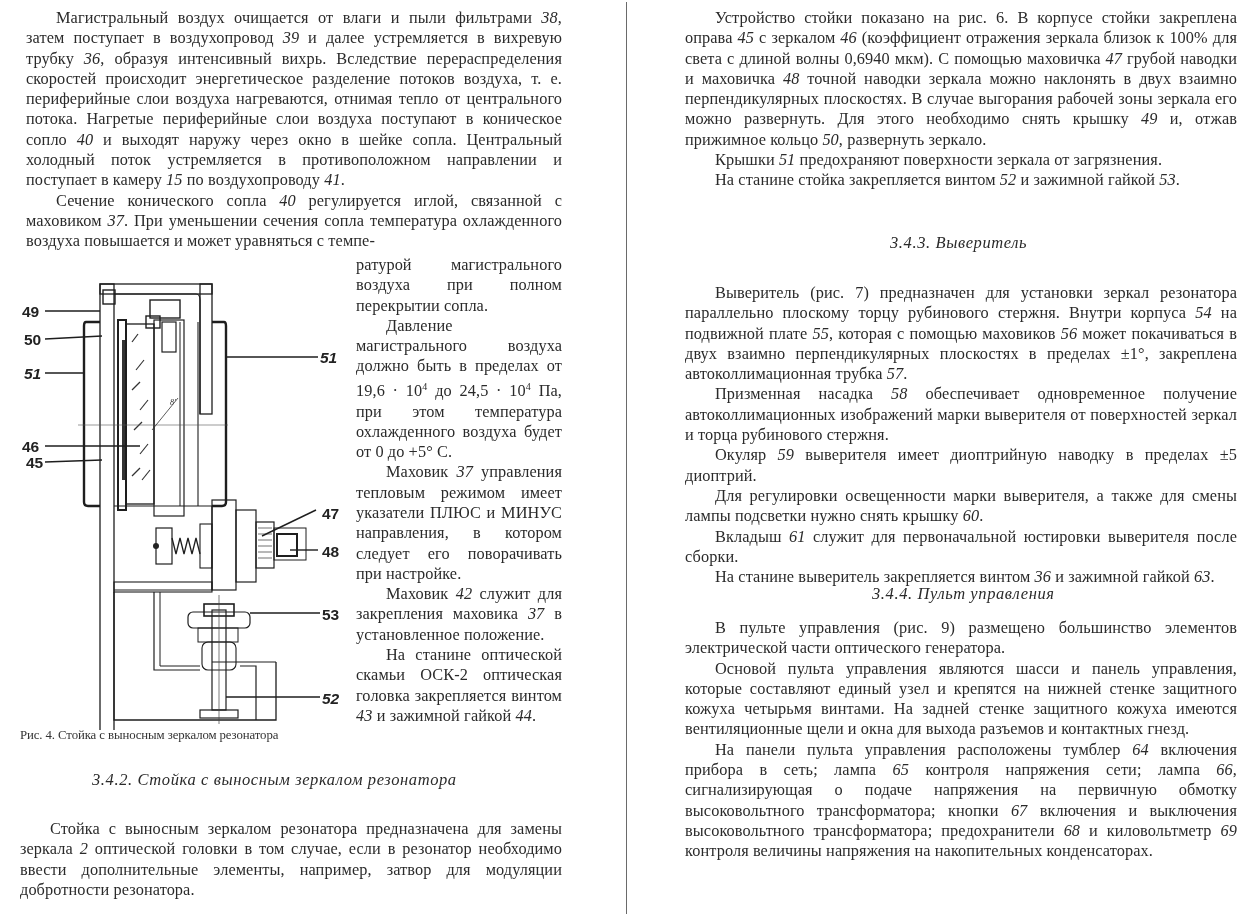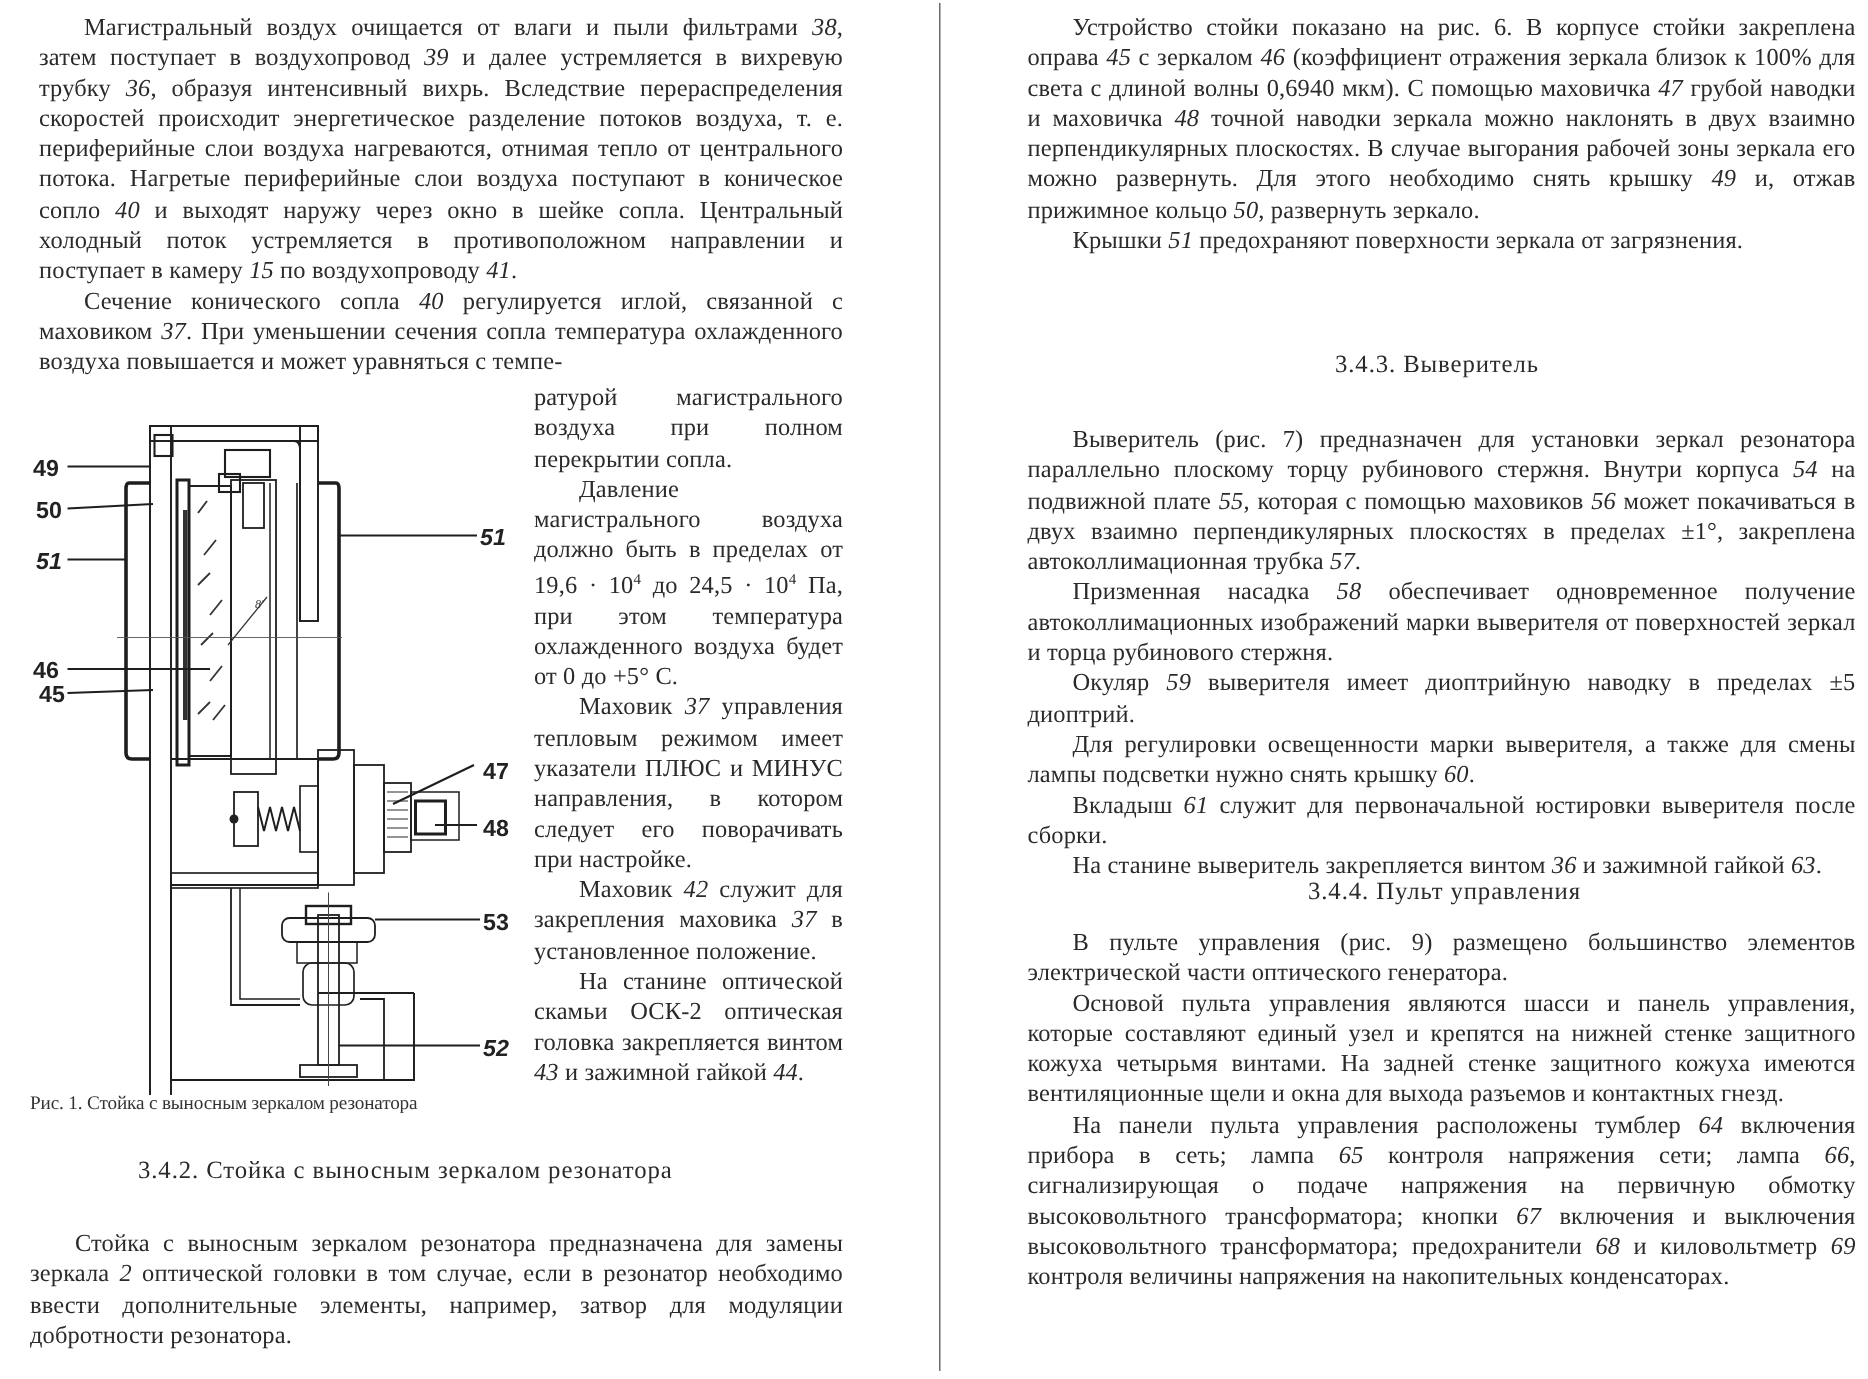--- a/index.html
+++ b/index.html
@@ -7,21 +7,21 @@
          font-family:"Liberation Serif","DejaVu Serif",serif; color:#2a2a2a; }
   .page { position:absolute; top:0; height:919px; }
   #page-left { left:0; width:627px;border-radius:15px; }
   #page-right { left:628px; width:617px; }
   .gutter { position:absolute; left:626px; top:2px; width:1.4px; height:912px; background:#6a6a6a; }
   .text { font-size:16.3px; line-height:20.3px; text-align:justify; letter-spacing:0.1px; }
   .text p { margin:0; text-indent:30px; }
   .text p.cont { text-indent:0; }
   .num { font-style:italic; }
   .blk { position:absolute; }
-  .heading { position:absolute; font-size:16.5px; letter-spacing:0.6px; white-space:nowrap; }
+  .heading { position:absolute; font-style:italic; font-size:16.5px; letter-spacing:0.6px; white-space:nowrap; }
   .caption { position:absolute; font-size:12.8px; white-space:nowrap; letter-spacing:-0.1px; color:#333; }
   .pagenum { position:absolute; font-size:15px; color:#2a2a2a;margin-top:36px; }
   .callout { font-family:"Liberation Sans","DejaVu Sans",sans-serif; font-size:15.5px; font-weight:bold; fill:#222; }
   .callout-it { font-style:italic; }
   svg .ln { stroke:#1e1e1e; fill:none; }
 </style>
 </head>
 <body>
 
 <div id="page-left" class="page">
@@ -153,21 +153,21 @@
       <text class="callout" x="22" y="182">46</text>
       <text class="callout" x="26" y="198">45</text>
       <text class="callout callout-it" x="320" y="93">51</text>
       <text class="callout" x="322" y="249">47</text>
       <text class="callout" x="322" y="287">48</text>
       <text class="callout" x="322" y="350">53</text>
       <text class="callout callout-it" x="322" y="434">52</text>
     </g>
   </svg>
 
-  <div class="caption" style="left:20px; top:728px;">Рис. 1. Стойка с выносным зеркалом резонатора</div>
+  <div class="caption" style="left:20px; top:728px;">Рис. 4. Стойка с выносным зеркалом резонатора</div>
 
   <div class="heading" style="left:92px; top:770px;">3.4.2. Стойка с выносным зеркалом резонатора</div>
 
   <div class="blk text" style="left:20px; top:805px; width:542px;margin-top:14px;">
     <p>
       <span>Стойка с выносным зеркалом резонатора предназначена для замены зеркала </span><span class="num">2</span><span> оптической головки в том случае, если в резонатор необходимо ввести дополнительные элементы, например, затвор для модуляции добротности резонатора.</span>
     </p>
   </div>
 
   <div class="pagenum" style="left:20px; top:889px;">12</div>
@@ -176,20 +176,23 @@
 <div class="gutter"></div>
 
 <div id="page-right" class="page">
   <div class="blk text" style="left:57px; top:8px; width:552px;">
     <p>
       <span>Устройство стойки показано на рис. 6. В корпусе стойки закреплена оправа </span><span class="num">45</span><span> с зеркалом </span><span class="num">46</span><span> (коэффициент отражения зеркала близок к 100% для света с длиной волны 0,6940 мкм). С помощью маховичка </span><span class="num">47</span><span> грубой наводки и маховичка </span><span class="num">48</span><span> точной наводки зеркала можно наклонять в двух взаимно перпендикулярных плоскостях. В случае выгорания рабочей зоны зеркала его можно развернуть. Для этого необходимо снять крышку </span><span class="num">49</span><span> и, отжав прижимное кольцо </span><span class="num">50</span><span>, развернуть зеркало.</span>
     </p>
     <p>
       <span>Крышки </span><span class="num">51</span><span> предохраняют поверхности зеркала от загрязнения.</span>
     </p>
+    <p>
+      <span>На станине стойка закрепляется винтом </span><span class="num">52</span><span> и зажимной гайкой </span><span class="num">53</span><span>.</span>
+    </p>
   </div>
 
   <div class="heading" style="left:262px; top:233px;">3.4.3. Выверитель</div>
 
   <div class="blk text" style="left:57px; top:283px; width:552px;">
     <p>
       <span>Выверитель (рис. 7) предназначен для установки зеркал резонатора параллельно плоскому торцу рубинового стержня. Внутри корпуса </span><span class="num">54</span><span> на подвижной плате </span><span class="num">55</span><span>, которая с помощью маховиков </span><span class="num">56</span><span> может покачиваться в двух взаимно перпендикулярных плоскостях в пределах ±1°, закреплена автоколлимационная трубка </span><span class="num">57</span><span>.</span>
     </p>
     <p>
       <span>Призменная насадка </span><span class="num">58</span><span> обеспечивает одновременное получение автоколлимационных изображений марки выверителя от поверхностей зеркал и торца рубинового стержня.</span>

